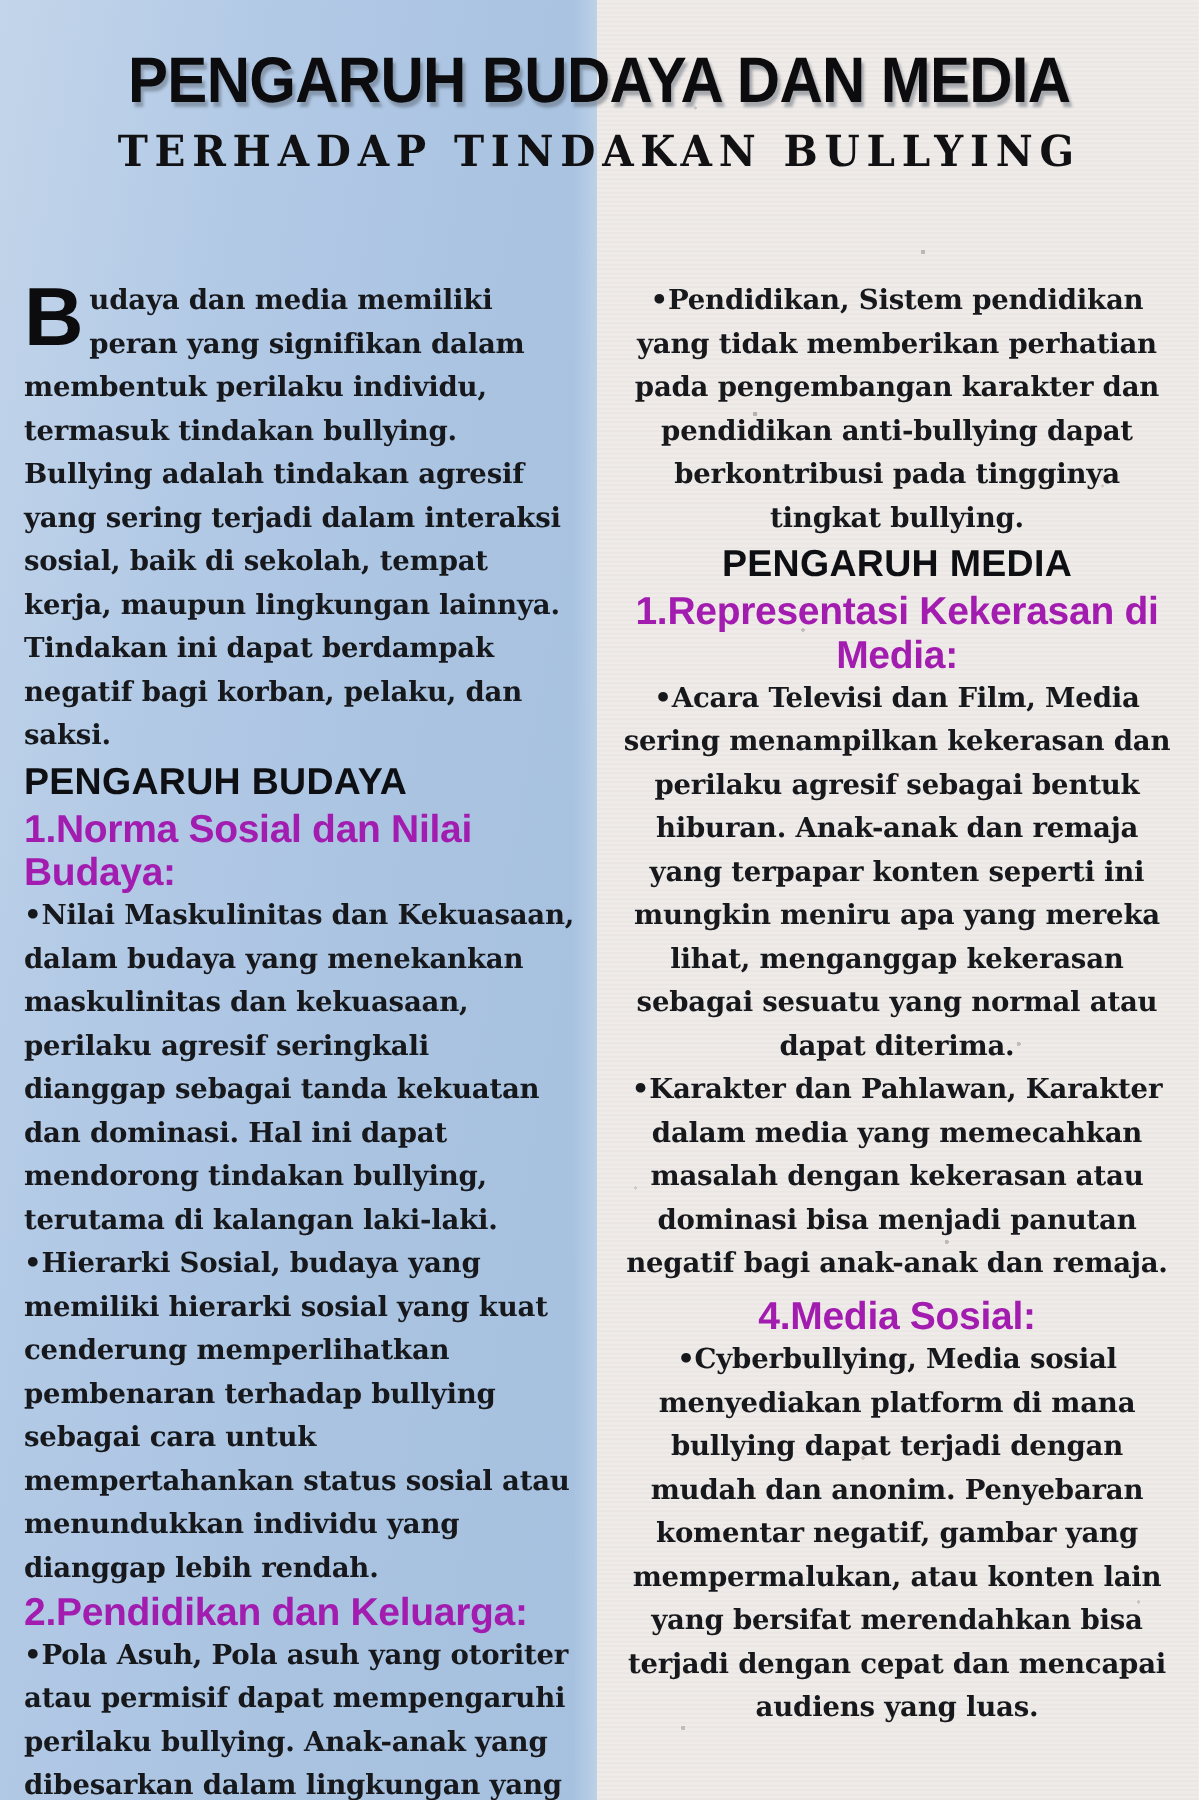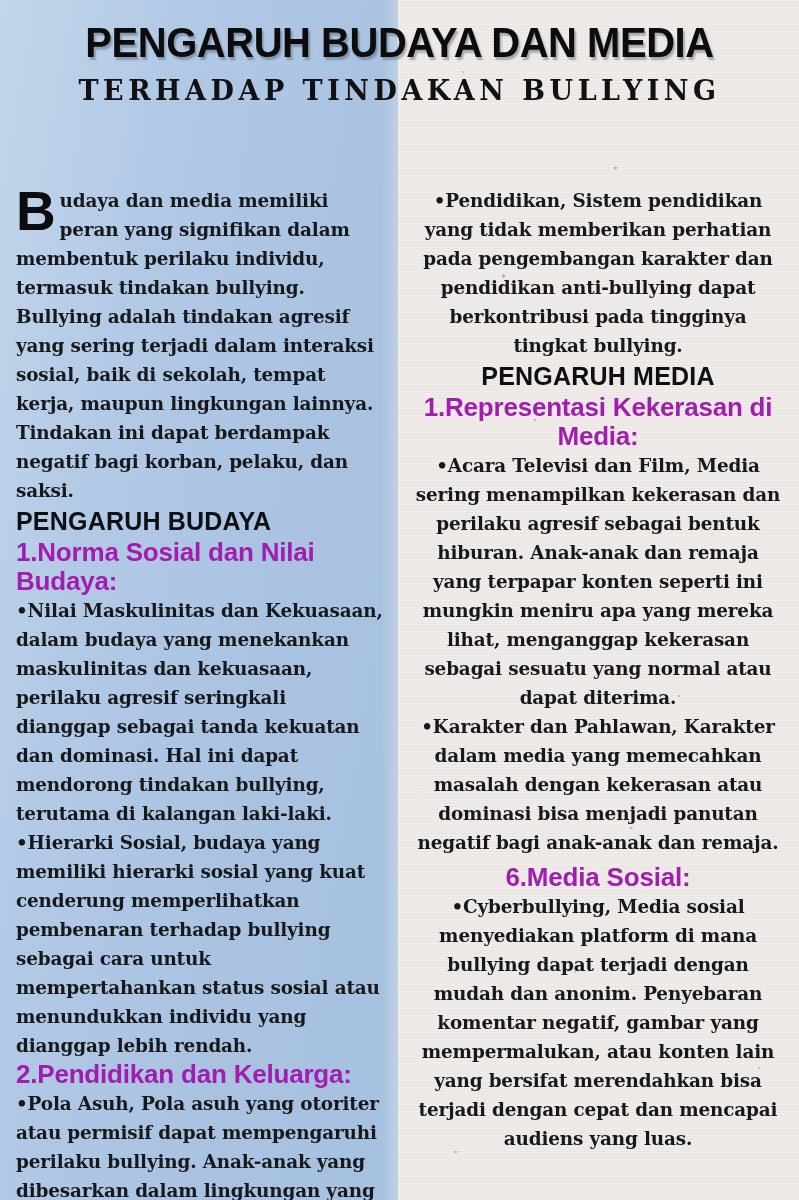--- a/index.html
+++ b/index.html
@@ -83,21 +83,21 @@
     right:0; top:0;
     width:16px; height:100%;
     background:linear-gradient(90deg, rgba(166,193,223,0) 0%, rgba(196,214,234,.75) 100%);
   }
 
   
   .header {
     position:absolute;
     left:0; top:0;
     width:799px;
-    padding-top:21px;
+    padding-top:33px;
     text-align:center;
     z-index:5;
   }
 
   .main-title {
     font-family:"Liberation Sans", sans-serif;
     font-weight:700;
     font-size:43px;
     line-height:1.02;
     letter-spacing:-0.5px;
@@ -225,20 +225,20 @@
       <div class="section-head media">PENGARUH MEDIA</div>
 
       <div class="num-head">1.Representasi Kekerasan di Media:</div>
 
       <div class="body-text bullet-block">•Acara Televisi dan Film, Media sering menampilkan kekerasan dan perilaku agresif sebagai bentuk hiburan. Anak-anak dan remaja yang terpapar konten seperti ini mungkin meniru apa yang mereka lihat, menganggap kekerasan sebagai sesuatu yang normal atau dapat diterima.</div>
 
       <div class="body-text bullet-block">•Karakter dan Pahlawan, Karakter dalam media yang memecahkan masalah dengan kekerasan atau dominasi bisa menjadi panutan negatif bagi anak-anak dan remaja.</div>
 
       <div class="spacer-sm"></div>
 
-      <div class="num-head"> 6.Media Sosial:</div>
+      <div class="num-head"> 4.Media Sosial:</div>
 
       <div class="body-text bullet-block">•Cyberbullying, Media sosial menyediakan platform di mana bullying dapat terjadi dengan mudah dan anonim. Penyebaran komentar negatif, gambar yang mempermalukan, atau konten lain yang bersifat merendahkan bisa terjadi dengan cepat dan mencapai audiens yang luas.</div>
 
     </div>
 
   </div>
 </div>
 
 </body></html>

